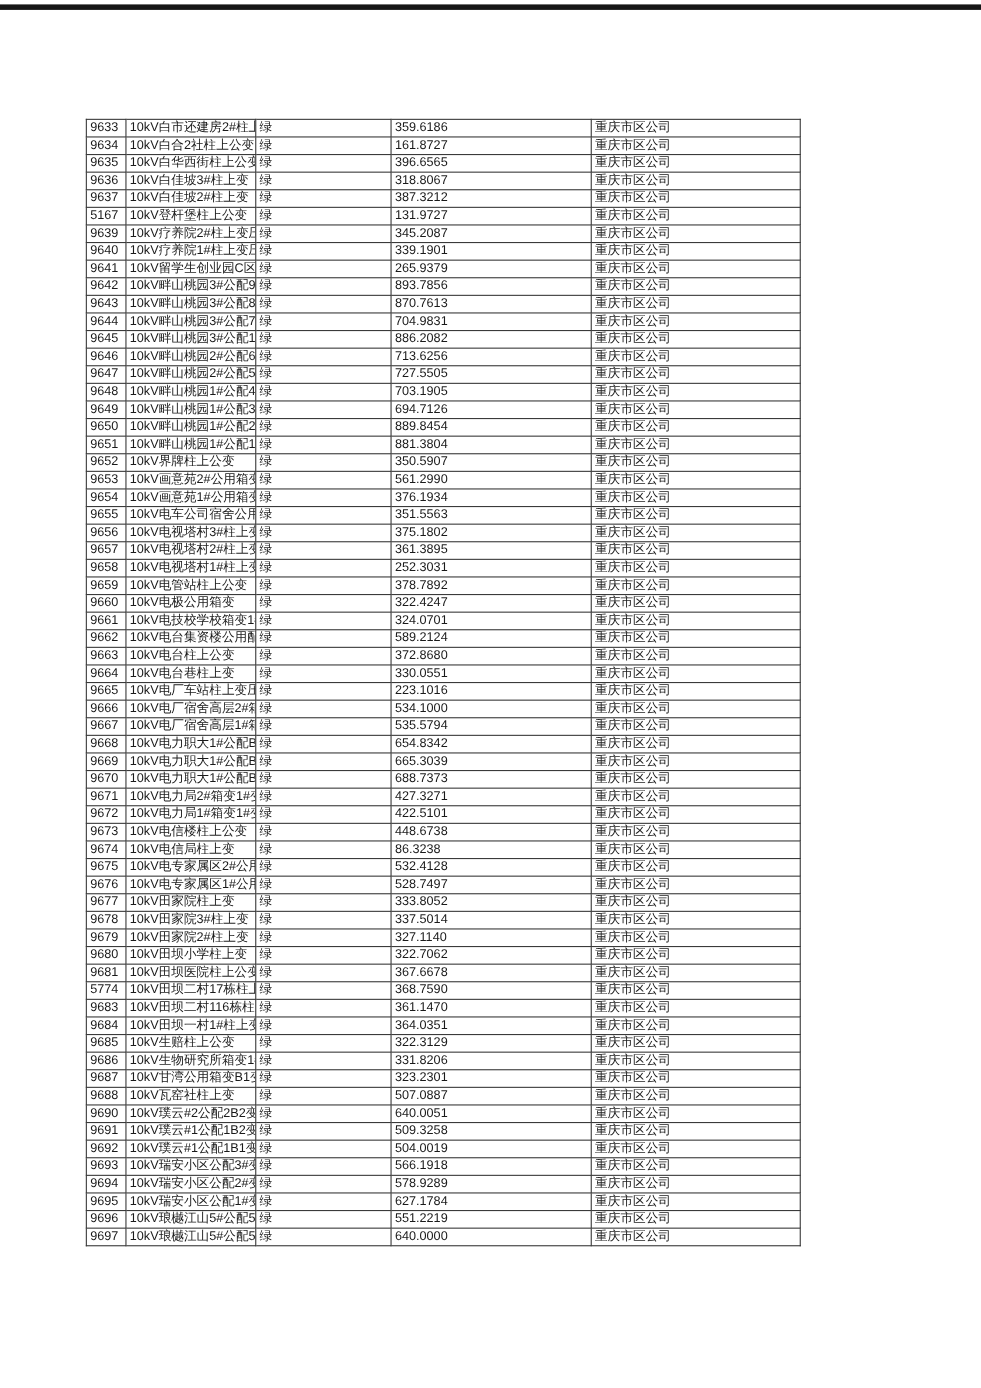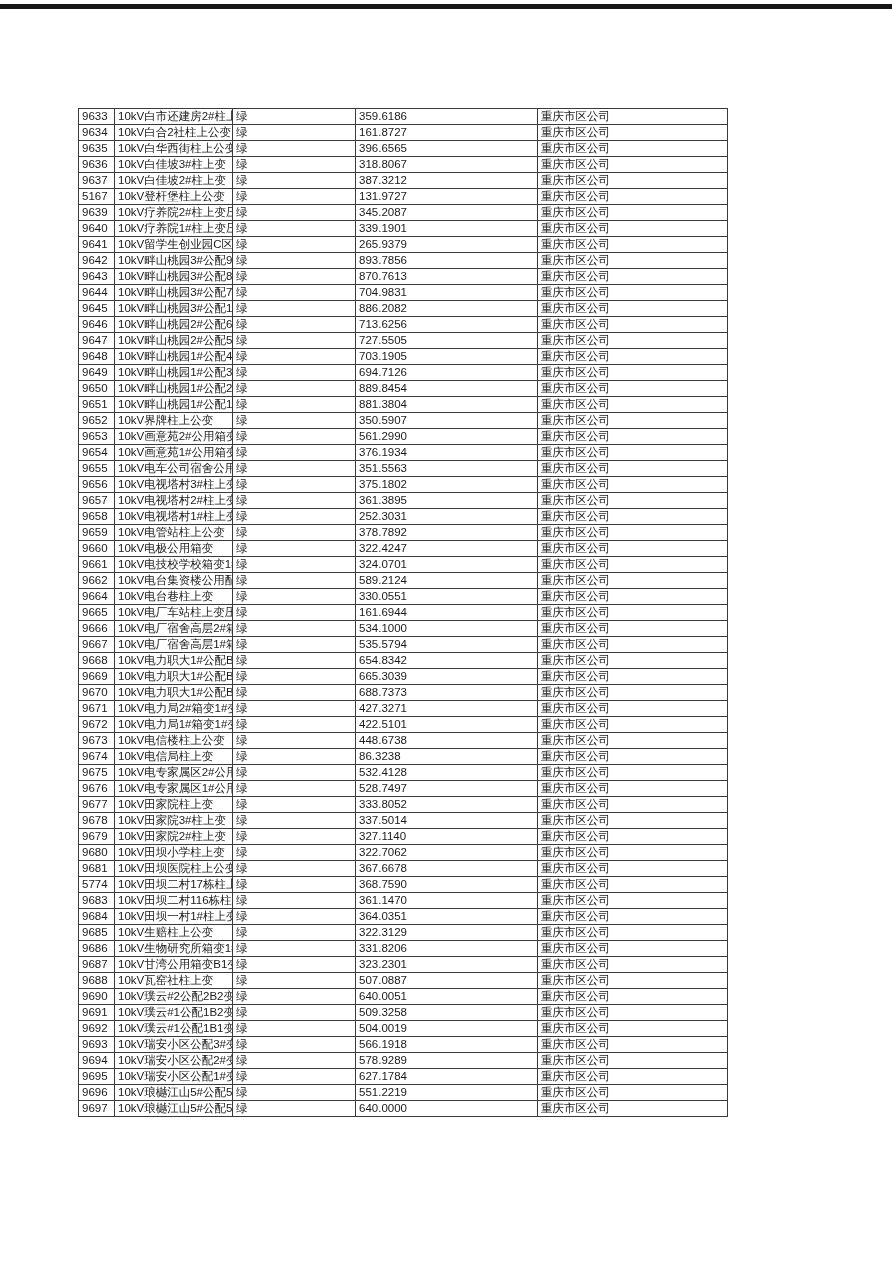--- a/index.html
+++ b/index.html
@@ -267,31 +267,38 @@
           <td>重庆市区公司</td>
         </tr>
         <tr>
           <td>9662</td>
           <td>10kV电台集资楼公用配电</td>
           <td>绿</td>
           <td>589.2124</td>
           <td>重庆市区公司</td>
         </tr>
         <tr>
+          <td>9663</td>
+          <td>10kV电台柱上公变</td>
+          <td>绿</td>
+          <td>372.8680</td>
+          <td>重庆市区公司</td>
+        </tr>
+        <tr>
           <td>9664</td>
           <td>10kV电台巷柱上变</td>
           <td>绿</td>
           <td>330.0551</td>
           <td>重庆市区公司</td>
         </tr>
         <tr>
           <td>9665</td>
           <td>10kV电厂车站柱上变压器</td>
           <td>绿</td>
-          <td>161.6944</td>
+          <td>223.1016</td>
           <td>重庆市区公司</td>
         </tr>
         <tr>
           <td>9666</td>
           <td>10kV电厂宿舍高层2#箱变</td>
           <td>绿</td>
           <td>534.1000</td>
           <td>重庆市区公司</td>
         </tr>
         <tr>

